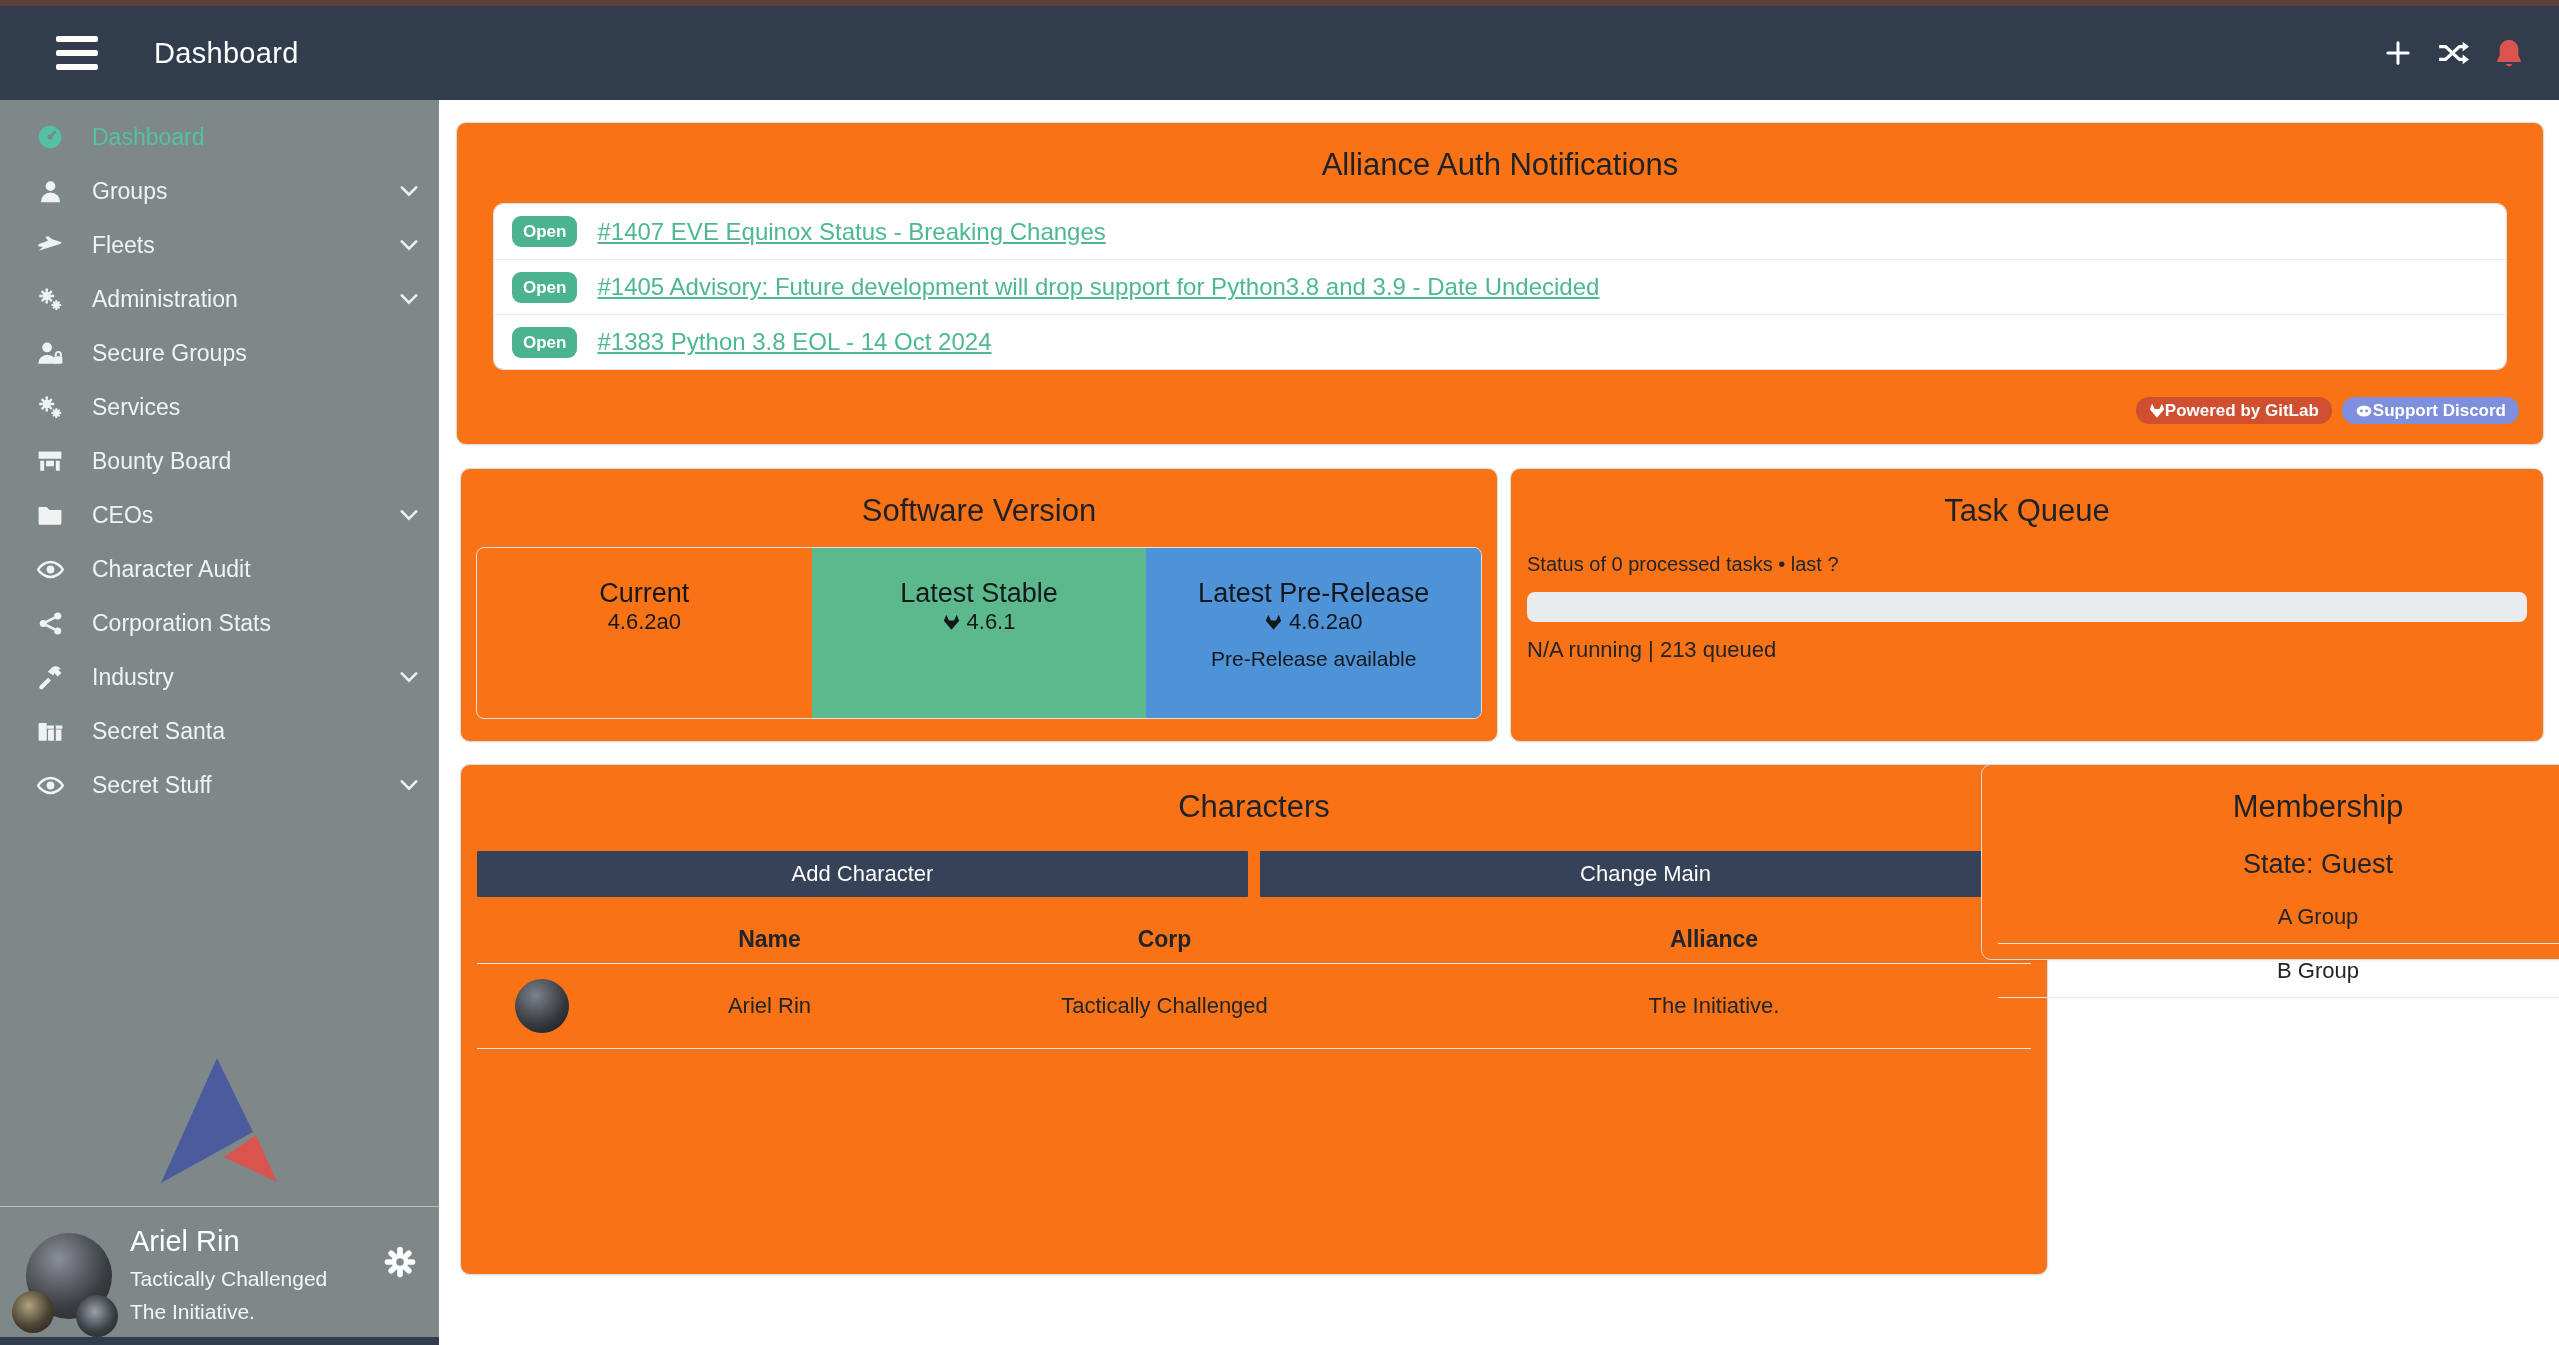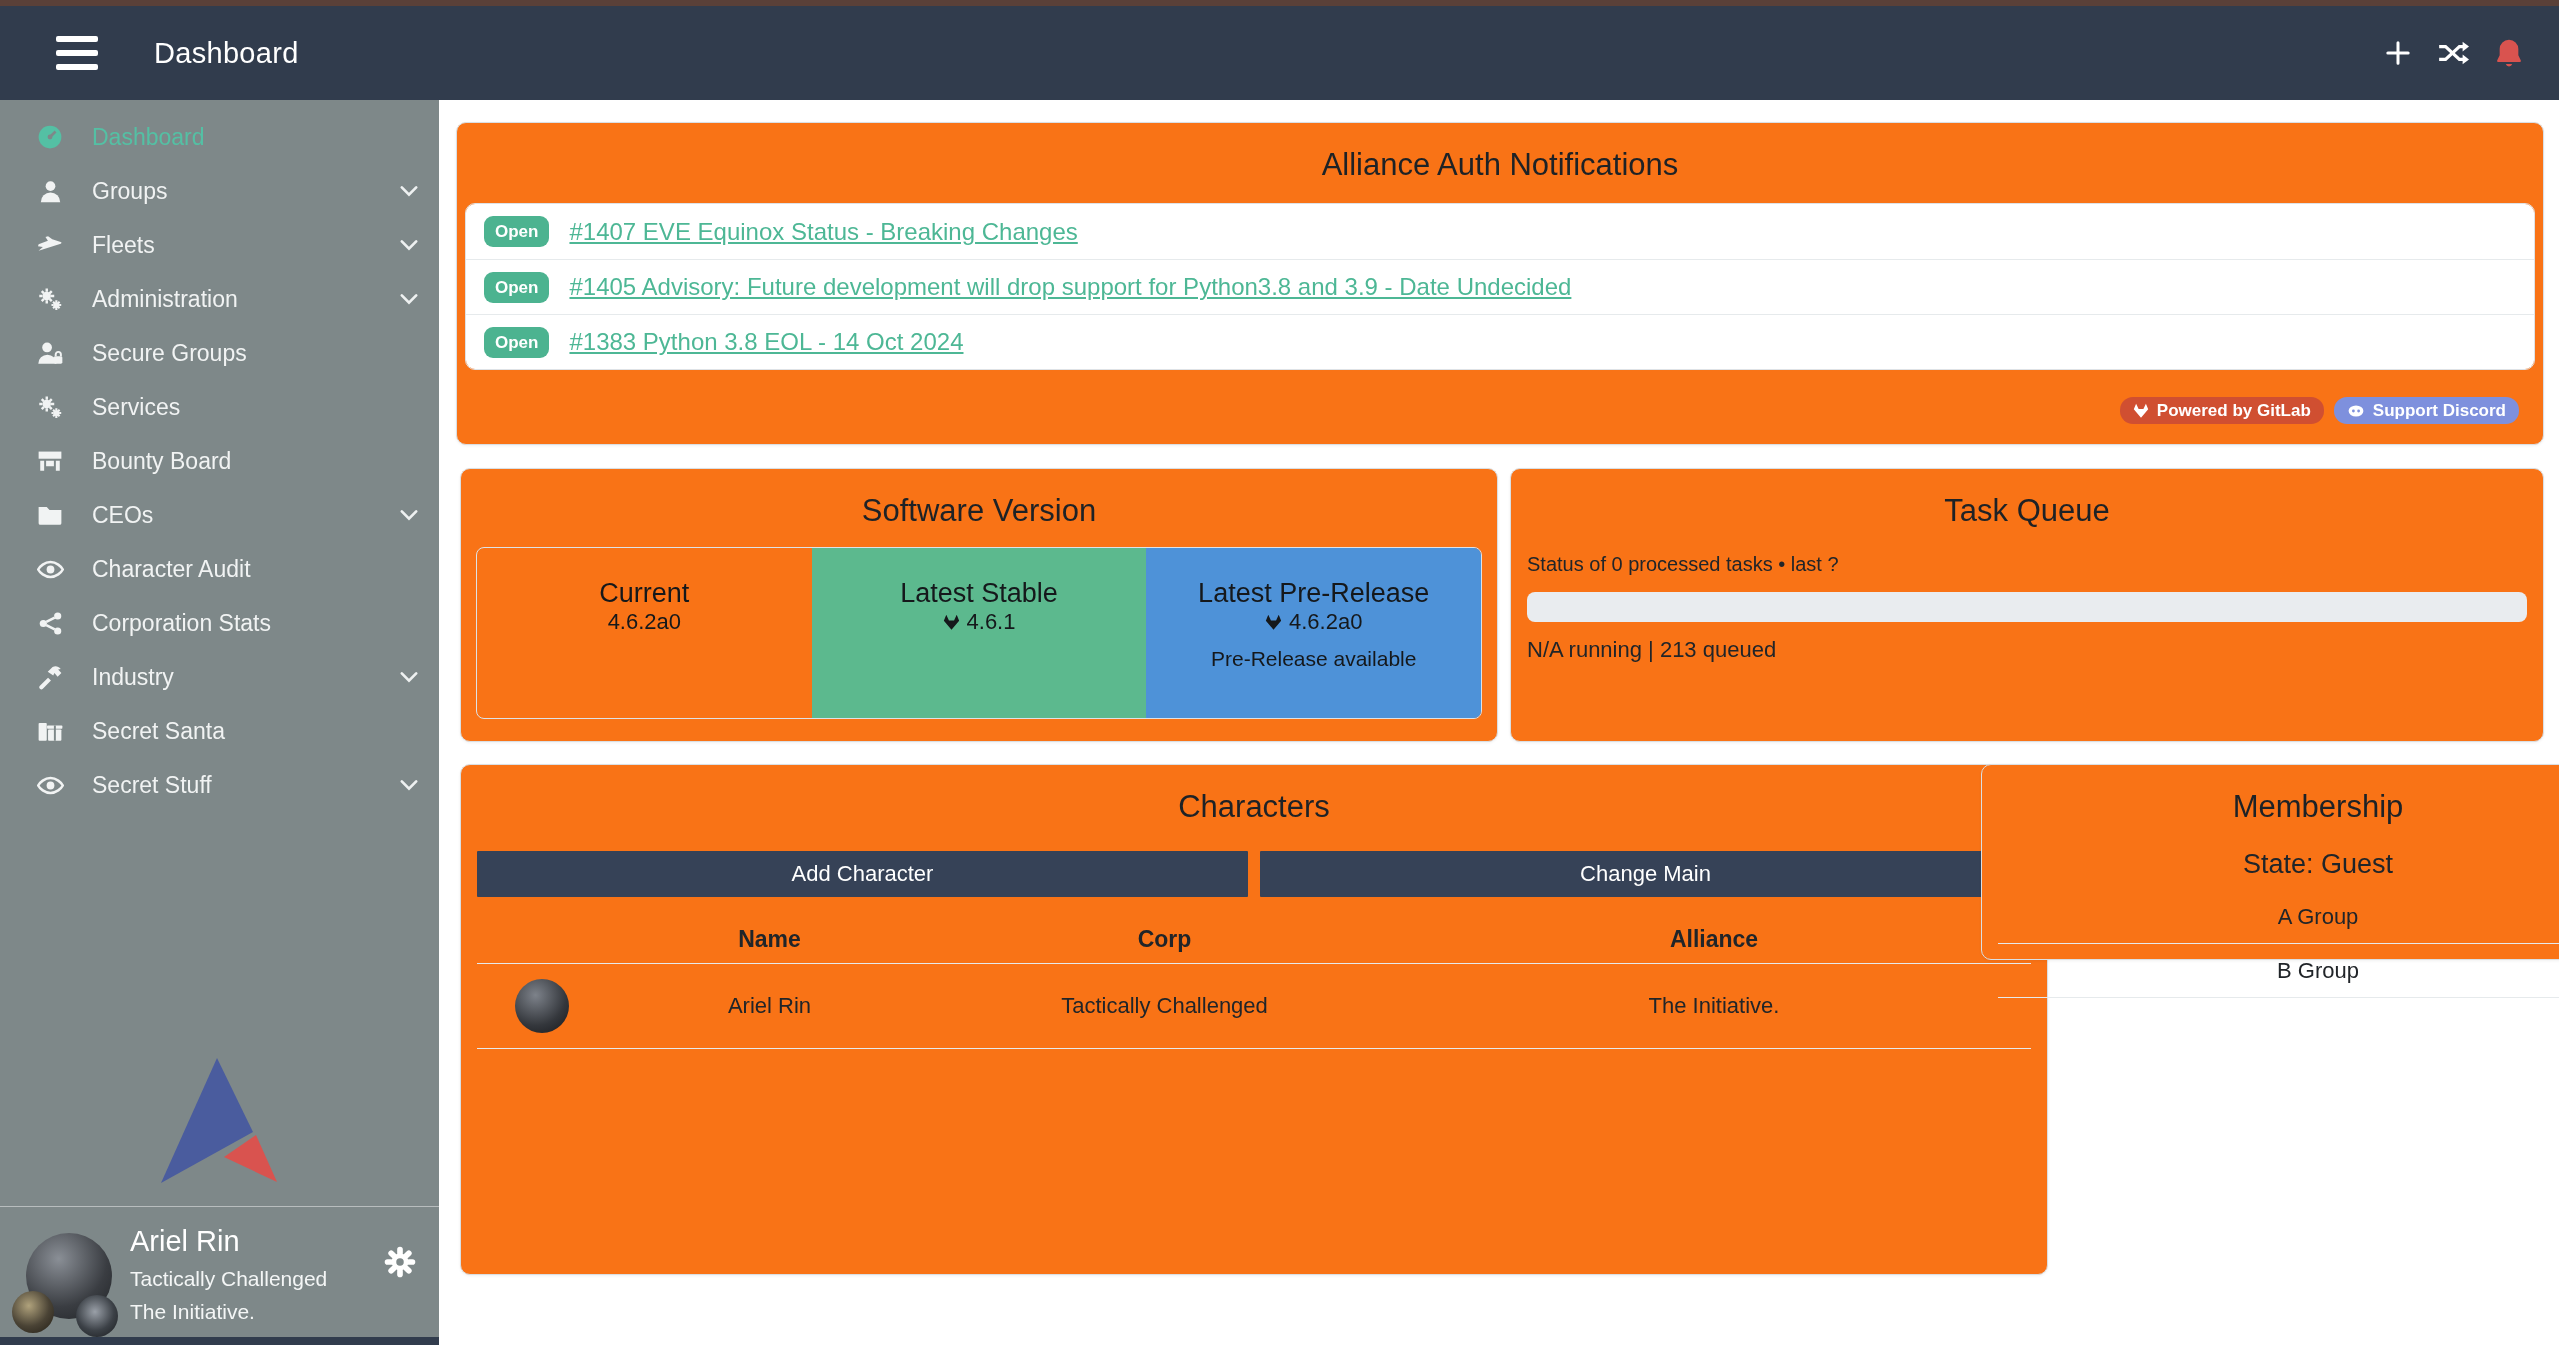--- a/index.html
+++ b/index.html
@@ -48,28 +48,28 @@
   .user-sub{font-size:21px;margin-top:9px;color:#f4f6f6}
   .user-gear{position:absolute;right:22px;top:38px;background:none;border:none;cursor:pointer;padding:0}
   .side-footer{position:absolute;left:0;bottom:0;width:439px;height:8px;background:var(--navy)}
 
   
   .panel{position:absolute;background:#f97316;border:1px solid #dadfe3;border-radius:10px;
          box-shadow:0 1px 3px rgba(0,0,0,.06)}
   .panel-title{text-align:center;font-size:31px;padding-top:24px;color:#1e2226}
 
   #p-notif{left:456px;top:122px;width:2088px;height:323px}
-  .notif-list{margin:20px 8px 0;border:1px solid var(--border);border-radius:10px;overflow:hidden}
+  .notif-list{margin:20px 36px 0;border:1px solid var(--border);border-radius:10px;overflow:hidden}
   .notif-row{height:55px;display:flex;align-items:center;padding:0 18px;border-top:1px solid #e6eaec;background:#fff}
   .notif-row:first-child{border-top:none}
   .open-badge{background:var(--badge);color:#fff;font-weight:bold;font-size:17px;
               padding:7px 11px;border-radius:9px;line-height:1}
   .notif-link{color:var(--green);font-size:24px;margin-left:20px;text-decoration:underline}
   .notif-badges{position:absolute;right:24px;bottom:20px;display:flex;gap:10px}
-  .pill{display:flex;align-items:center;gap:8px;color:#fff;font-weight:bold;font-size:17px;
+  .pill{display:flex;align-items:center;color:#fff;font-weight:bold;font-size:17px;
         padding:0 13px;height:27px;border-radius:13px;border:none;cursor:pointer}
   .pill.gitlab{background:var(--gitlab)}
   .pill.discord{background:var(--discord)}
 
   #p-soft{left:460px;top:468px;width:1038px;height:274px}
   .ver-box{display:flex;margin:18px 15px 0;border:1px solid var(--border);border-radius:8px;
            overflow:hidden;height:172px}
   .ver-cell{flex:1;text-align:center;padding-top:30px;color:#15181b}
   .ver-cell.stable{background:var(--stable)}
   .ver-cell.pre{background:var(--prerelease)}

